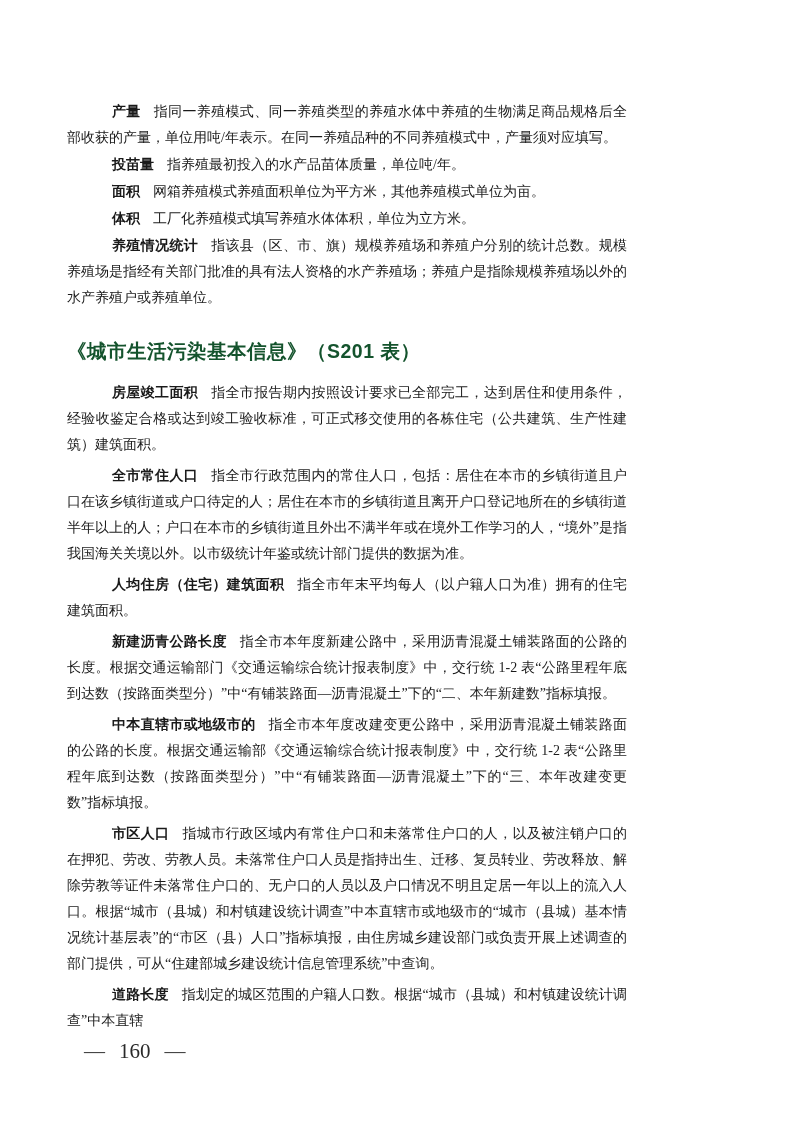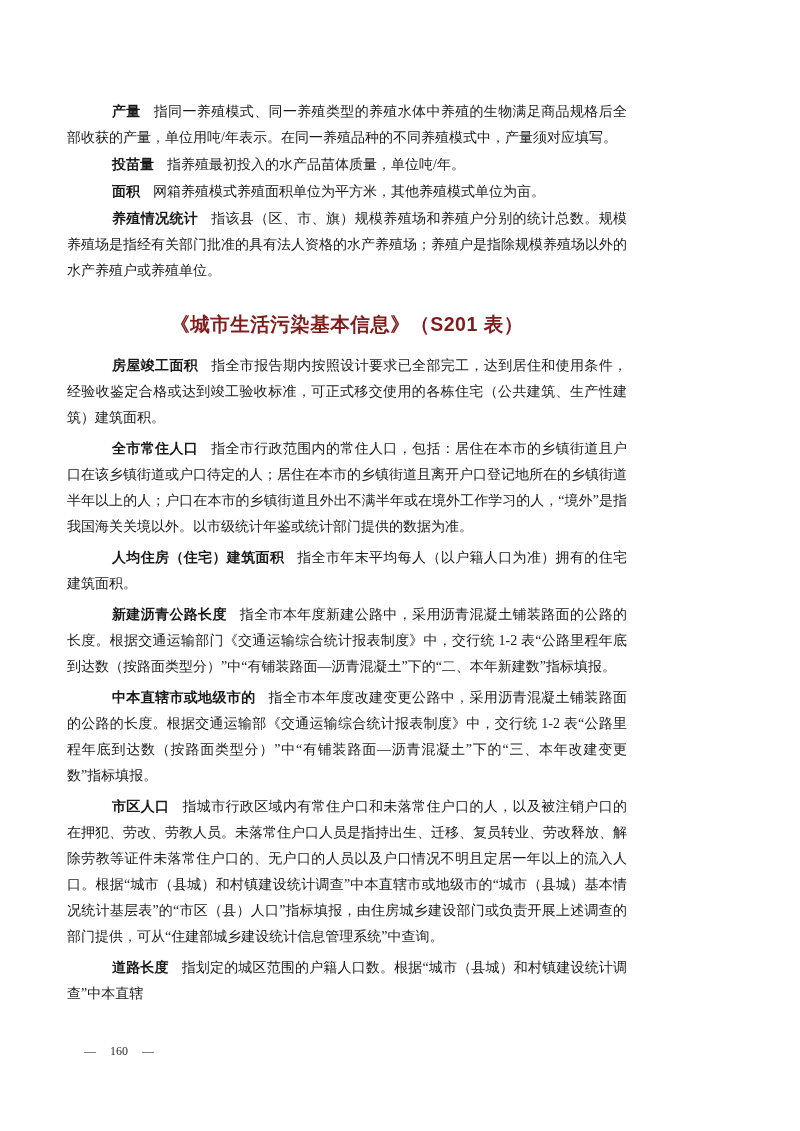--- a/index.html
+++ b/index.html
@@ -32,31 +32,31 @@
   .term {
     font-weight: bold;
     font-family: "Liberation Sans", "DejaVu Sans", sans-serif;
     margin-right: 13px;
   }
   .section-title {
     margin: 26px 0 14px 0;
     font-size: 19.5px;
     line-height: 28px;
     font-weight: bold;
-    text-align: center;
+    text-align: left;
     text-indent: 0;
     letter-spacing: 0.5px;
     font-family: "Liberation Sans", "DejaVu Sans", sans-serif;
-    color: #7f1d1d;
+    color: #14532d;
   }
   .footer {
     position: absolute;
     left: 84px;
     top: 1042px;
-    font-size: 12px;
+    font-size: 21px;
     line-height: 18px;
     color: #2a2a2a;
     font-family: "Liberation Serif", "DejaVu Serif", serif;
   }
   .footer .dash {
     color: #3a3a3a;
   }
   .footer .pagenum {
     display: inline-block;
     margin: 0 14px;
@@ -66,20 +66,21 @@
 <body>
 
 <div class="page">
 
   <p class="para"><b class="term">产量</b><span>指同一养殖模式、同一养殖类型的养殖水体中养殖的生物满足商品规格后全部收获的产量，单位用吨/年表示。在同一养殖品种的不同养殖模式中，产量须对应填写。</span></p>
 
   <p class="para"><b class="term">投苗量</b><span>指养殖最初投入的水产品苗体质量，单位吨/年。</span></p>
 
   <p class="para"><b class="term">面积</b><span>网箱养殖模式养殖面积单位为平方米，其他养殖模式单位为亩。</span></p>
 
+  <p class="para"><b class="term">体积</b><span>工厂化养殖模式填写养殖水体体积，单位为立方米。</span></p>
 
   <p class="para"><b class="term">养殖情况统计</b><span>指该县（区、市、旗）规模养殖场和养殖户分别的统计总数。规模养殖场是指经有关部门批准的具有法人资格的水产养殖场；养殖户是指除规模养殖场以外的水产养殖户或养殖单位。</span></p>
 
   <h1 class="section-title">《城市生活污染基本信息》（S201 表）</h1>
 
   <p class="para s2"><b class="term">房屋竣工面积</b><span>指全市报告期内按照设计要求已全部完工，达到居住和使用条件，经验收鉴定合格或达到竣工验收标准，可正式移交使用的各栋住宅（公共建筑、生产性建筑）建筑面积。</span></p>
 
   <p class="para s2"><b class="term">全市常住人口</b><span>指全市行政范围内的常住人口，包括：居住在本市的乡镇街道且户口在该乡镇街道或户口待定的人；居住在本市的乡镇街道且离开户口登记地所在的乡镇街道半年以上的人；户口在本市的乡镇街道且外出不满半年或在境外工作学习的人，“境外”是指我国海关关境以外。以市级统计年鉴或统计部门提供的数据为准。</span></p>
 
   <p class="para s2"><b class="term">人均住房（住宅）建筑面积</b><span>指全市年末平均每人（以户籍人口为准）拥有的住宅建筑面积。</span></p>

